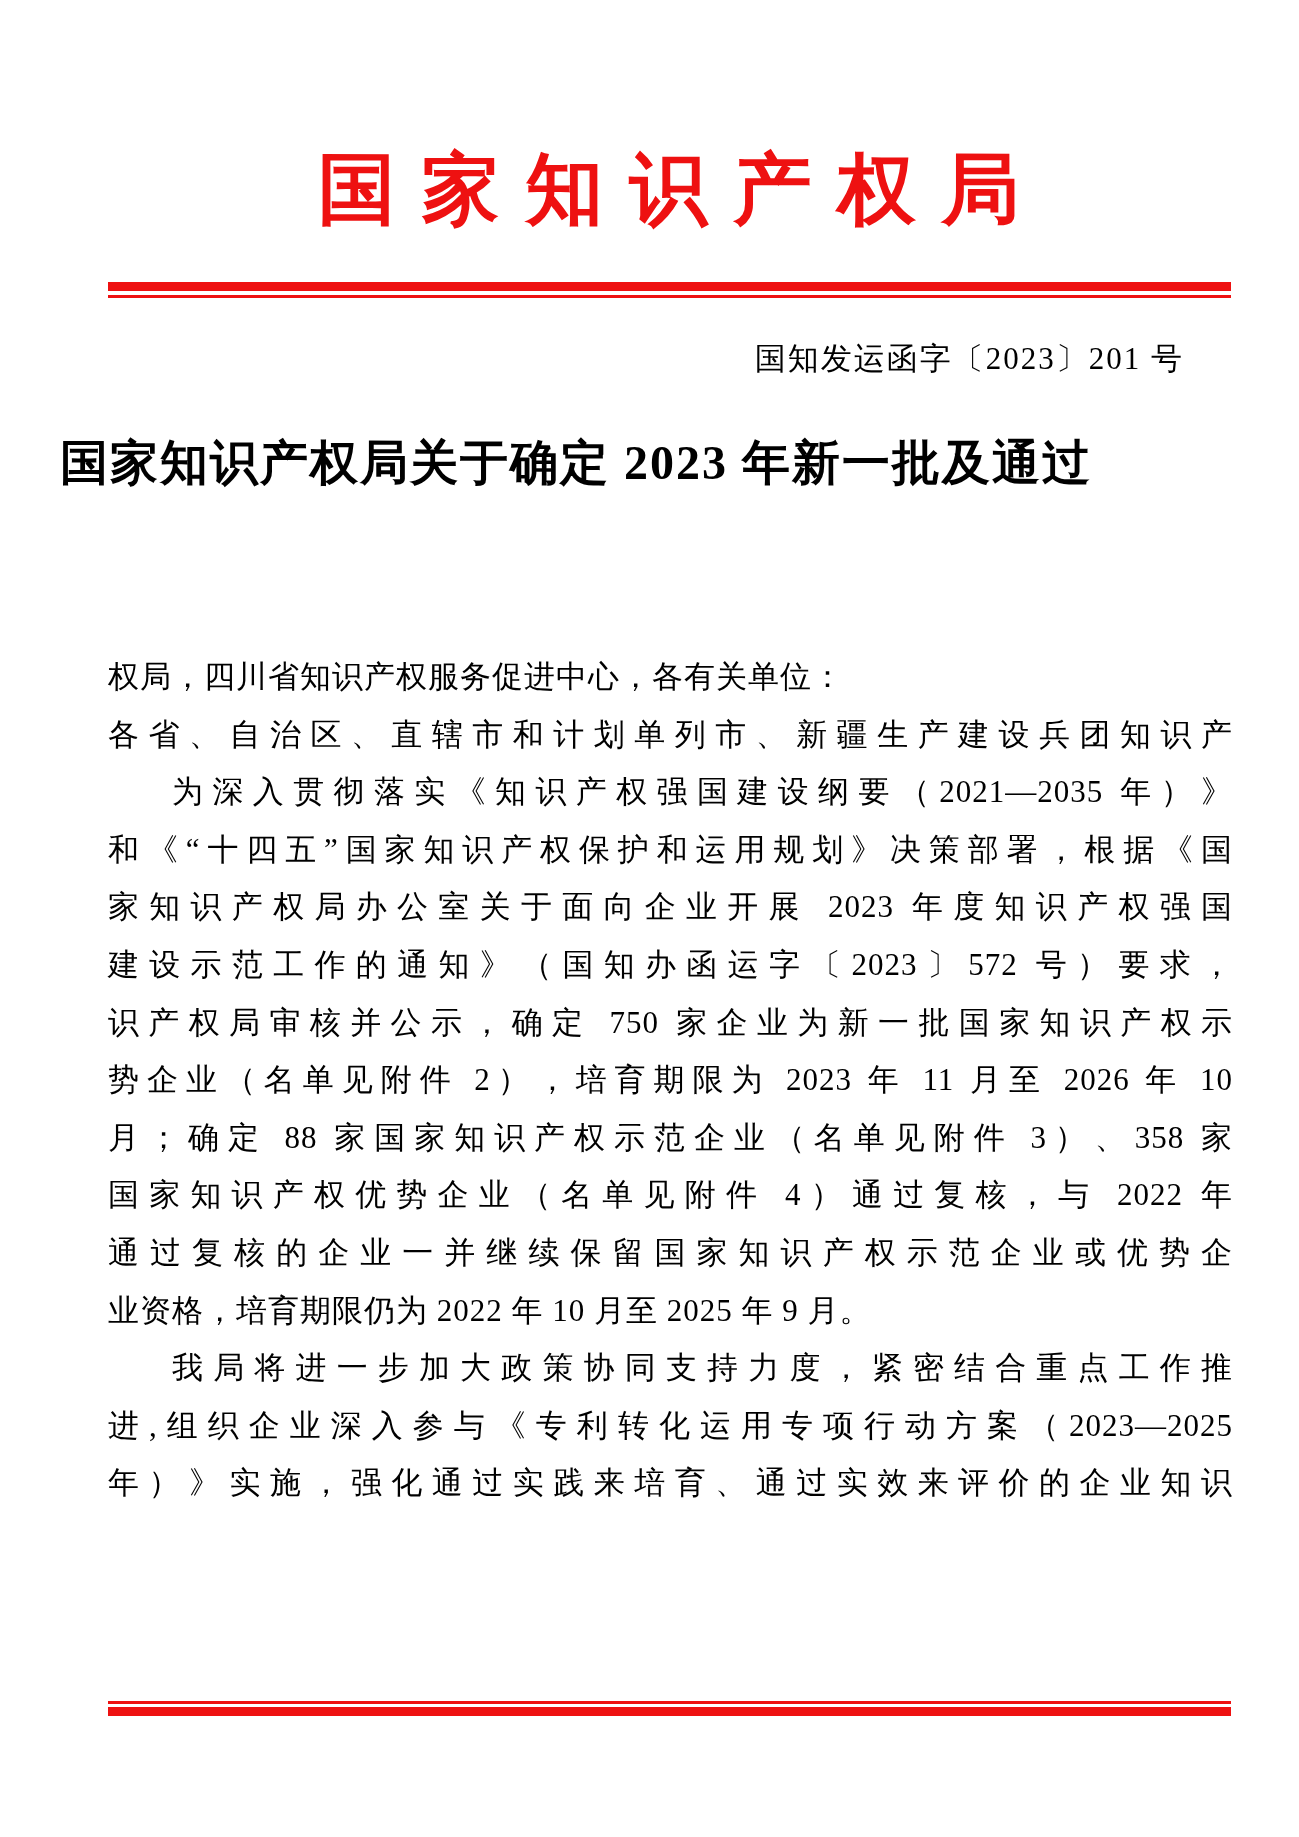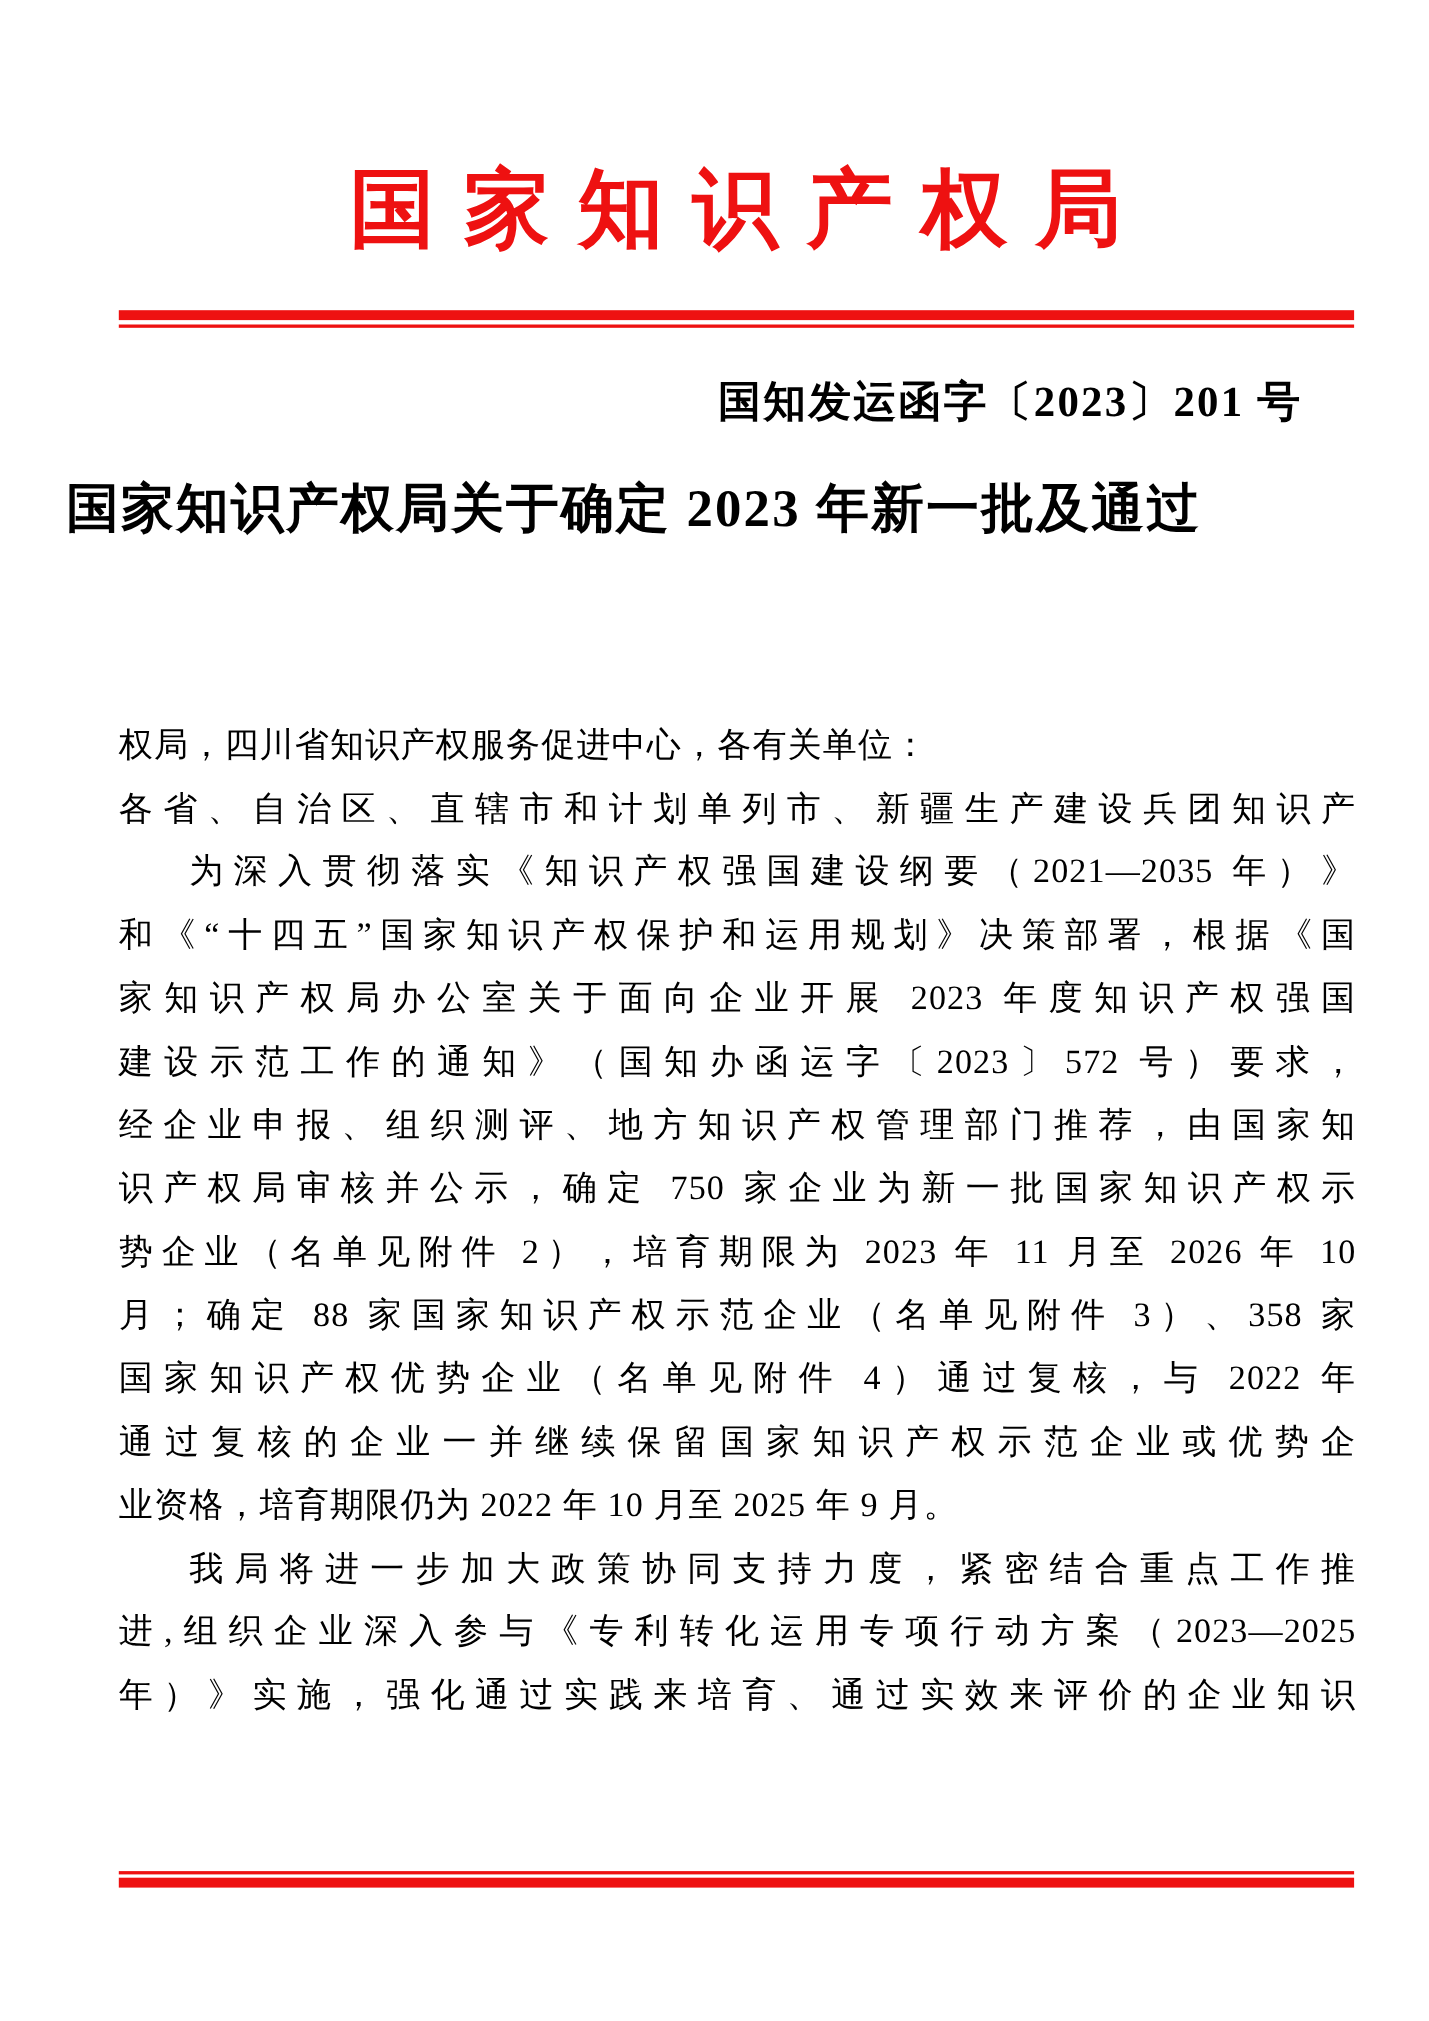--- a/index.html
+++ b/index.html
@@ -40,24 +40,23 @@
   }
   .rule-top-thick{top:282px;height:9px;}
   .rule-top-thin{top:295px;height:3px;}
   .rule-bottom-thin{top:1701px;height:3px;}
   .rule-bottom-thick{top:1707px;height:9px;}
   
   .doc-number{
     position:absolute;
     top:338px;
     right:153px;
-    font-size:39px;
+    font-size:31px;
     letter-spacing:2px;
     white-space:nowrap;
-    font-weight:bold;
   }
   
   .title-block{
     position:absolute;
     top:424px;
     left:60px;
     right:60px;
     text-align:left;
     font-weight:bold;
     font-size:48px;
@@ -101,21 +100,20 @@
     <div>国家知识产权局关于确定 2023 年新一批及通过</div>
   </div>
 
   <div class="body-block">
       <div class="body-line">权局，四川省知识产权服务促进中心，各有关单位：</div>
       <div class="body-line just">各省、自治区、直辖市和计划单列市、新疆生产建设兵团知识产</div>
       <div class="body-line just indent">为深入贯彻落实《知识产权强国建设纲要（2021—2035 年）》</div>
       <div class="body-line just">和《“十四五”国家知识产权保护和运用规划》决策部署，根据《国</div>
       <div class="body-line just">家知识产权局办公室关于面向企业开展 2023 年度知识产权强国</div>
       <div class="body-line just">建设示范工作的通知》（国知办函运字〔2023〕572 号）要求，</div>
-      <div class="body-line just">经企业申报、组织测评、地方知识产权管理部门推荐，由国家知</div>
       <div class="body-line just">识产权局审核并公示，确定 750 家企业为新一批国家知识产权示</div>
       <div class="body-line just">势企业（名单见附件 2），培育期限为 2023 年 11 月至 2026 年 10</div>
       <div class="body-line just">月；确定 88 家国家知识产权示范企业（名单见附件 3）、358 家</div>
       <div class="body-line just">国家知识产权优势企业（名单见附件 4）通过复核，与 2022 年</div>
       <div class="body-line just">通过复核的企业一并继续保留国家知识产权示范企业或优势企</div>
       <div class="body-line">业资格，培育期限仍为 2022 年 10 月至 2025 年 9 月。</div>
       <div class="body-line just indent">我局将进一步加大政策协同支持力度，紧密结合重点工作推</div>
       <div class="body-line just">进,组织企业深入参与《专利转化运用专项行动方案（2023—2025</div>
       <div class="body-line just">年）》实施，强化通过实践来培育、通过实效来评价的企业知识</div>
     </div>

